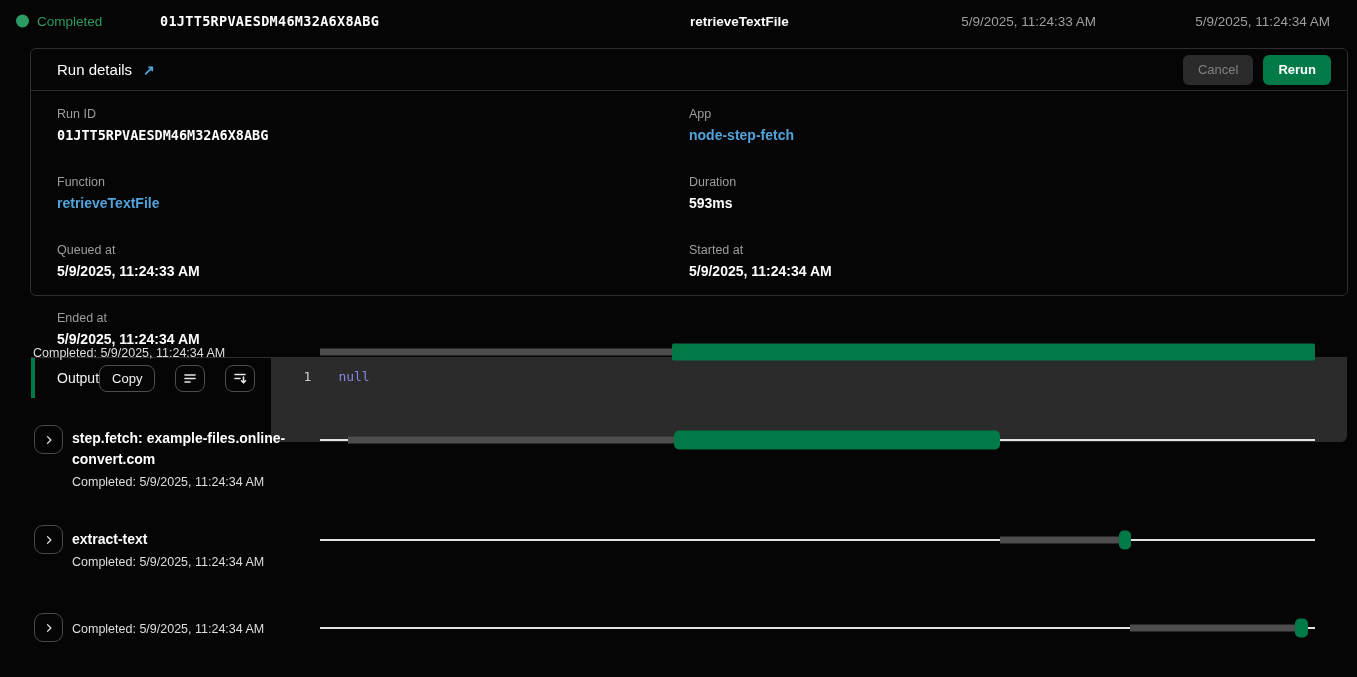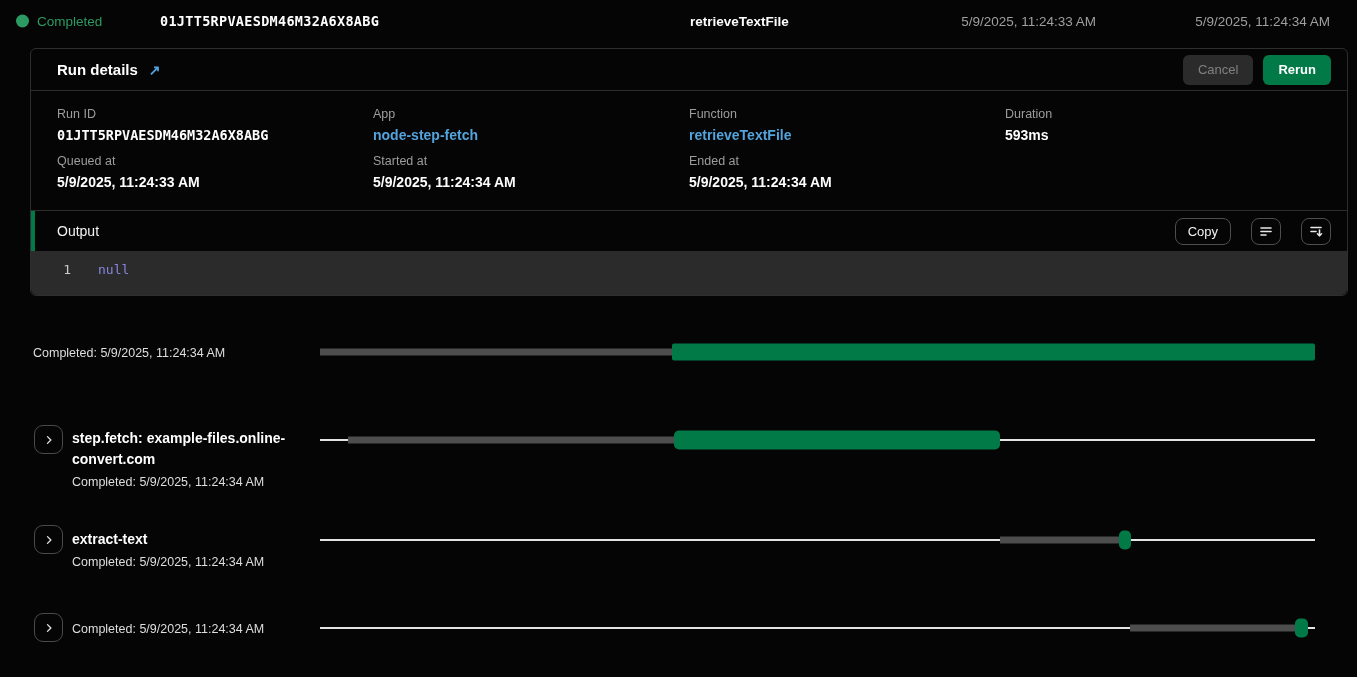--- a/index.html
+++ b/index.html
@@ -30,38 +30,38 @@
   
   .panel {
     position:absolute; left:30px; top:48px; width:1318px; height:248px;
     border:1px solid #2e2e2e; border-radius:6px; background:#050505;
     display:flex; flex-direction:column;
   }
   .panel-header {
     height:42px; flex:0 0 42px; display:flex; align-items:center;
     border-bottom:1px solid #2e2e2e; padding:0 16px 0 26px;
   }
-  .panel-title { font-size:15px; font-weight:700; color:#ffffff; }
+  .panel-title { font-size:15px; font-weight:400; color:#ffffff; }
   .ext-arrow { margin-left:11px; font-size:14px; font-weight:700; cursor:pointer; }
   .header-actions { margin-left:auto; display:flex; gap:10px; }
   .btn { border:none; border-radius:6px; height:30px; padding:0 15px; font-size:13px;
          font-family:"Liberation Sans",sans-serif; cursor:pointer; }
   .btn-cancel { background:#2b2b2b; color:#818181; font-weight:500; cursor:default; }
   .btn-rerun  { color:#ffffff; font-weight:700; }
 
   .details-grid {
-    display:grid; grid-template-columns:repeat(4,1fr); row-gap:0;
+    display:grid; grid-template-columns:repeat(2,1fr); row-gap:32px;
     padding:16px 26px 10px 26px; flex:1 1 auto;
   }
   .cell .lbl { font-size:12.5px; color:#9d9d9d; margin-bottom:6px; }
   .cell .val { font-size:14px; font-weight:700; color:#fdfdfd; }
   .cell .val.mono { font-size:13.5px; }
   .cell .val.link { font-weight:700; cursor:pointer; }
 
-  .output-section { flex:0 0 85px; border-top:1px solid #2e2e2e; display:flex; flex-direction:column; position:relative; }
+  .output-section { flex:0 0 85px; border-top:1px solid #2e2e2e; display:flex; flex-direction:row; position:relative; }
   .output-header { height:40px; flex:0 0 40px; display:flex; align-items:center; padding:0 16px 0 26px; position:relative; }
   .output-stripe { position:absolute; left:0; top:0; bottom:0; width:4px; }
   .output-title { font-size:14px; color:#f2f2f2; }
   .output-actions { margin-left:auto; display:flex; gap:20px; align-items:center; }
   .pill-btn {
     background:transparent; border:1px solid #4d4d4d; border-radius:8px; color:#f2f2f2;
     font-size:13px; font-family:"Liberation Sans",sans-serif; height:27px; padding:0 12px; cursor:pointer;
   }
   .icon-btn {
     background:transparent; border:1px solid #4d4d4d; border-radius:8px; height:27px; width:30px;

